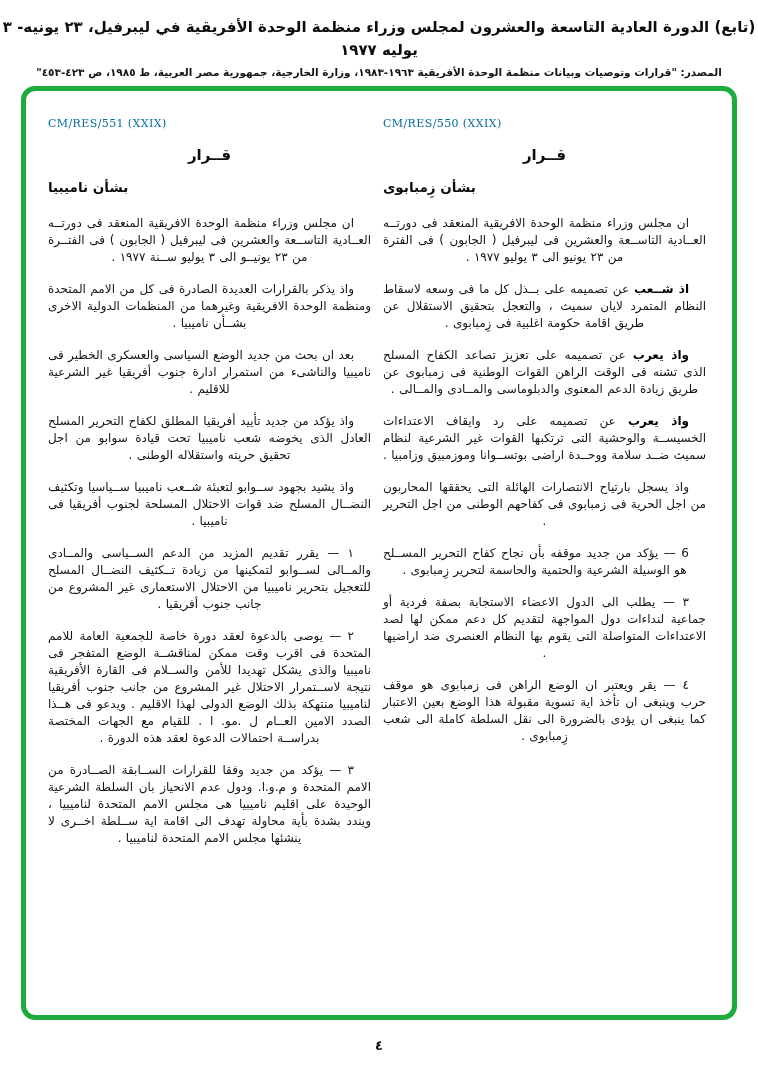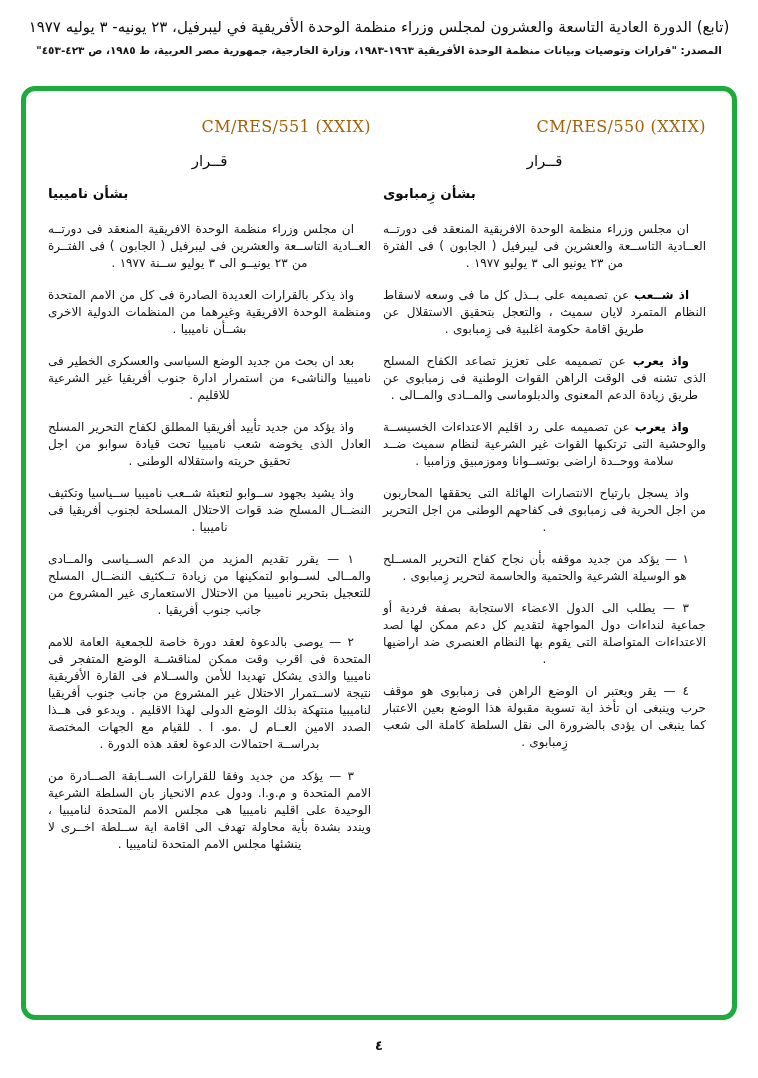--- a/index.html
+++ b/index.html
@@ -21,21 +21,21 @@
   }
   .scan-header {
     position: absolute;
     top: 16px;
     left: 0;
     width: 758px;
     text-align: center;
     direction: rtl;
   }
   .scan-title {
-    font-weight: normal;
+    font-weight: bold;
     font-size: 15px;
     line-height: 1.5;
     color: #0d0d0d;
   }
   .scan-source {
     font-weight: bold;
     font-size: 10.5px;
     margin-top: 5px;
     color: #141414;
   }
@@ -57,30 +57,30 @@
     gap: 12px;
     box-sizing: border-box;
     height: 100%;
   }
   .col {
     width: 50%;
     direction: rtl;
   }
   .res-ref {
     direction: ltr;
-    text-align: right;
+    text-align: left;
     font-family: "DejaVu Serif", serif;
-    font-size: 16px;
+    font-size: 11px;
     letter-spacing: 0.4px;
-    color: #a16207;
+    color: #0369a1;
     margin: 0 0 16px 0;
   }
   .res-heading {
     text-align: center;
-    font-weight: normal;
+    font-weight: bold;
     font-size: 15px;
     margin: 0 0 15px 0;
     color: #0d0d0d;
   }
   .res-subject {
     text-align: left;
     font-weight: bold;
     font-size: 13.5px;
     margin: 0 0 20px 0;
     color: #0d0d0d;
@@ -123,23 +123,23 @@
   <div class="frame">
     <div class="columns">
 
       <section class="col">
         <div class="res-ref">CM/RES/550 (XXIX)</div>
         <h2 class="res-heading">قــرار</h2>
         <h3 class="res-subject">بشأن زِمبابوى</h3>
         <p class="para"><b></b><span>ان مجلس وزراء منظمة الوحدة الافريقية المنعقد فى دورتــه العــادية التاســعة والعشرين فى ليبرفيل ( الجابون ) فى الفترة من ٢٣ يونيو الى ٣ يوليو ١٩٧٧ .</span></p>
         <p class="para"><b>اذ شــعب</b><span> عن تصميمه على بــذل كل ما فى وسعه لاسقاط النظام المتمرد لايان سميث ، والتعجل بتحقيق الاستقلال عن طريق اقامة حكومة اغلبية فى زِمبابوى .</span></p>
         <p class="para"><b>واذ يعرب</b><span> عن تصميمه على تعزيز تصاعد الكفاح المسلح الذى تشنه فى الوقت الراهن القوات الوطنية فى زمبابوى عن طريق زيادة الدعم المعنوى والدبلوماسى والمــادى والمــالى .</span></p>
-        <p class="para"><b>واذ يعرب</b><span> عن تصميمه على رد اقليم الاعتداءات الخسيســة والوحشية التى ترتكبها القوات غير الشرعية لنظام سميث ضــد سلامة ووحــدة اراضى بوتســوانا وموزمبيق وزامبيا .</span></p>
+        <p class="para"><b>واذ يعرب</b><span> عن تصميمه على رد وايقاف الاعتداءات الخسيســة والوحشية التى ترتكبها القوات غير الشرعية لنظام سميث ضــد سلامة ووحــدة اراضى بوتســوانا وموزمبيق وزامبيا .</span></p>
         <p class="para"><b></b><span>واذ يسجل بارتياح الانتصارات الهائلة التى يحققها المحاربون من اجل الحرية فى زمبابوى فى كفاحهم الوطنى من اجل التحرير .</span></p>
-        <p class="para"><b></b><span>١ — يؤكد من جديد موقفه بأن نجاح كفاح التحرير المســلح هو الوسيلة الشرعية والحتمية والحاسمة لتحرير زِمبابوى .</span></p>
+        <p class="para"><b></b><span>6 — يؤكد من جديد موقفه بأن نجاح كفاح التحرير المســلح هو الوسيلة الشرعية والحتمية والحاسمة لتحرير زِمبابوى .</span></p>
         <p class="para"><b></b><span>٣ — يطلب الى الدول الاعضاء الاستجابة بصفة فردية أو جماعية لنداءات دول المواجهة لتقديم كل دعم ممكن لها لصد الاعتداءات المتواصلة التى يقوم بها النظام العنصرى ضد اراضيها .</span></p>
         <p class="para"><b></b><span>٤ — يقر ويعتبر ان الوضع الراهن فى زمبابوى هو موقف حرب وينبغى ان تأخذ اية تسوية مقبولة هذا الوضع بعين الاعتبار كما ينبغى ان يؤدى بالضرورة الى نقل السلطة كاملة الى شعب زِمبابوى .</span></p>
       </section>
 
       <section class="col">
         <div class="res-ref">CM/RES/551 (XXIX)</div>
         <h2 class="res-heading">قــرار</h2>
         <h3 class="res-subject">بشأن ناميبيا</h3>
         <p class="para"><b></b><span>ان مجلس وزراء منظمة الوحدة الافريقية المنعقد فى دورتــه العــادية التاســعة والعشرين فى ليبرفيل ( الجابون ) فى الفتــرة من ٢٣ يونيــو الى ٣ يوليو ســنة ١٩٧٧ .</span></p>
         <p class="para"><b></b><span>واذ يذكر بالقرارات العديدة الصادرة فى كل من الامم المتحدة ومنظمة الوحدة الافريقية وغيرهما من المنظمات الدولية الاخرى بشــأن ناميبيا .</span></p>

